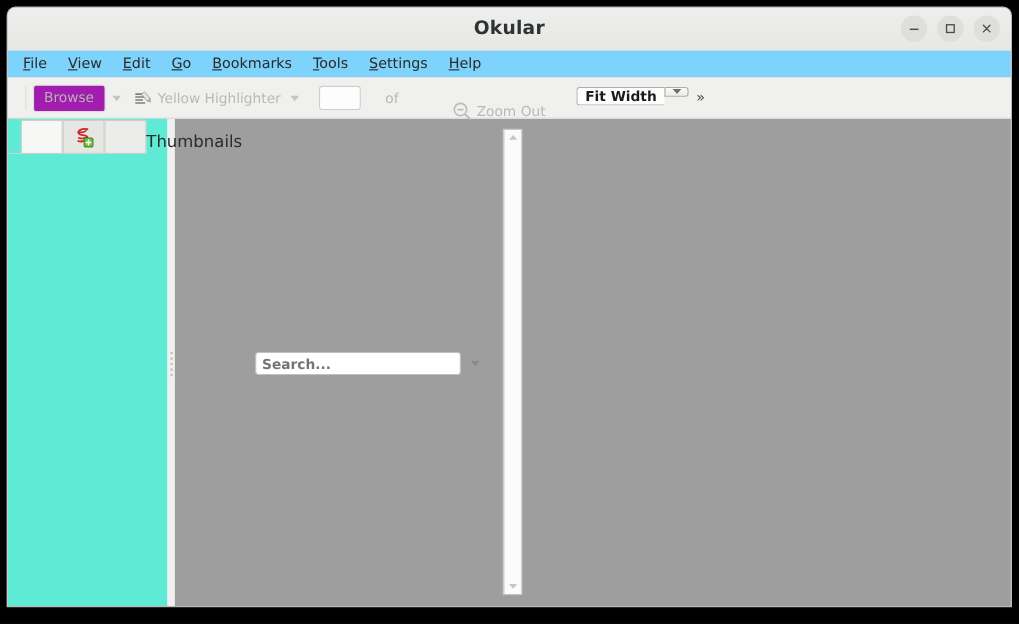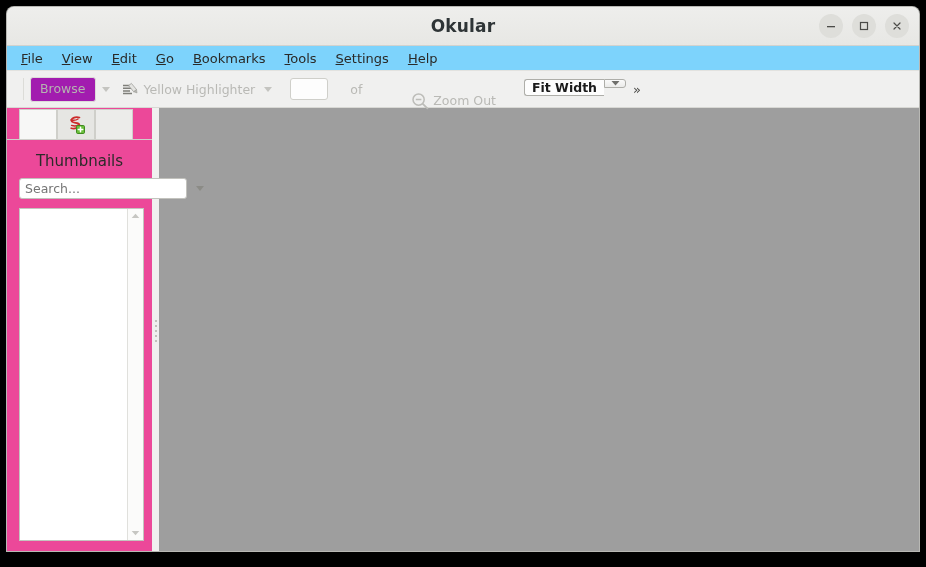--- a/index.html
+++ b/index.html
@@ -212,24 +212,24 @@
   
   .body {
     display: flex;
     height: 445px;
     background: #f0f0ef;
   }
 
   
   .sidebar {
     width: 145px;
-    background: #ec4899;
+    background: #5eead4;
     position: relative;
     display: flex;
-    flex-direction: column;
+    flex-direction: row;
   }
   .tabstrip {
     display: flex;
     align-items: flex-end;
     height: 32px;
     padding-left: 12px;
     border-bottom: 1px solid #cfcfca;
     box-sizing: border-box;
   }
   .tab {
@@ -265,20 +265,21 @@
     height: 21px;
     background: #ffffff;
     border: 1px solid #c2c2bd;
     border-radius: 3px;
     font-size: 12.5px;
     color: #8a8a86;
     padding: 0 5px;
     box-sizing: border-box;
     outline: none;
     font-family: "DejaVu Sans", "Liberation Sans", sans-serif;
+    font-weight: bold;
   }
   .search-caret {
     width: 0; height: 0;
     border-left: 4px solid transparent;
     border-right: 4px solid transparent;
     border-top: 5px solid #8b8b86;
     margin-left: 9px;
     margin-right: 3px;
     cursor: pointer;
   }

